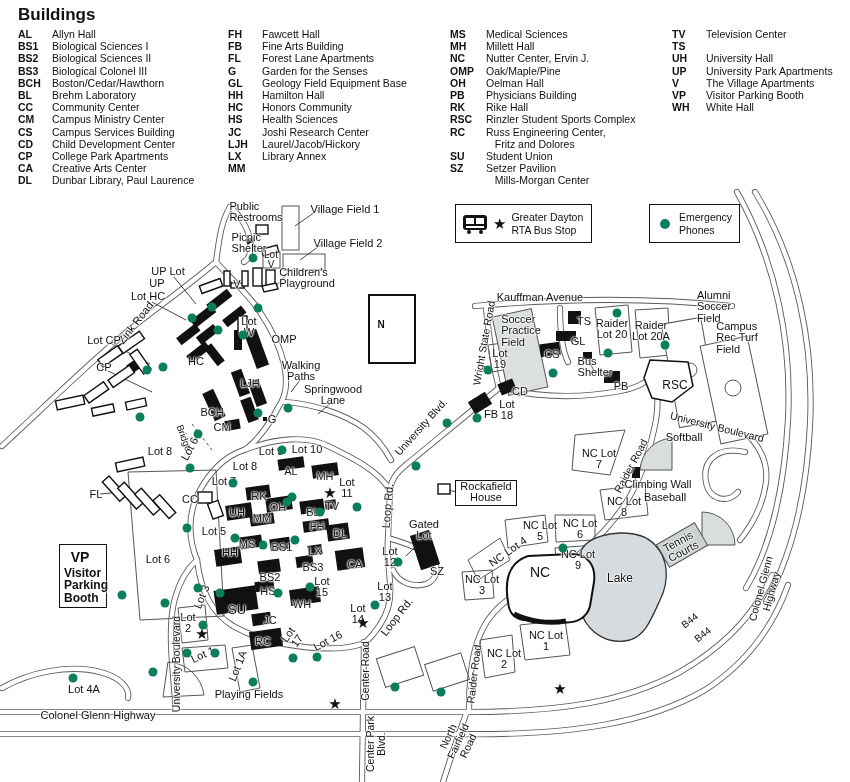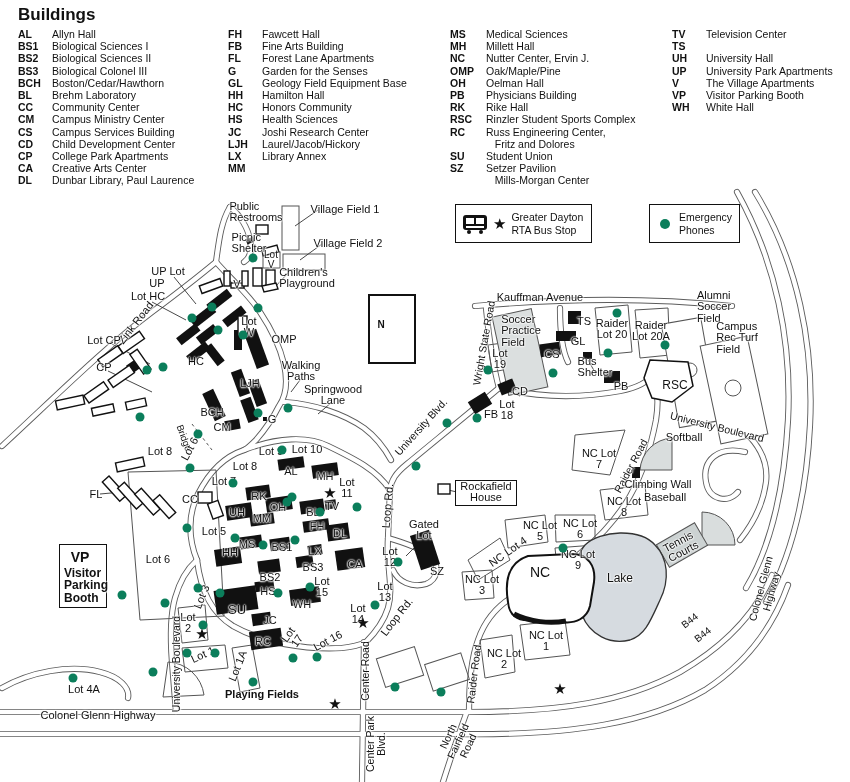--- a/index.html
+++ b/index.html
@@ -502,21 +502,21 @@
     <div class="map-label" style="left: 270px; top: 621px; transform: translate(-50%, -50%);">JC</div>
     <div class="map-label" style="left: 263px; top: 642px; transform: translate(-50%, -50%);">RC</div>
     <div class="map-label" style="left: 293px; top: 638px; transform: translate(-50%, -50%) rotate(-55deg);">Lot
 17</div>
     <div class="map-label" style="left: 328px; top: 641px; transform: translate(-50%, -50%) rotate(-28deg);">Lot 16</div>
     <div class="map-label" style="left: 188px; top: 623px; transform: translate(-50%, -50%);">Lot
 2</div>
     <div class="map-label" style="left: 203px; top: 655px; transform: translate(-50%, -50%) rotate(-25deg);">Lot 1</div>
     <div class="map-label" style="left: 238px; top: 666px; transform: translate(-50%, -50%) rotate(-68deg);">Lot 1A</div>
     <div class="map-label" style="left: 176px; top: 664px; font-size: 10.5px; transform: translate(-50%, -50%) rotate(-90deg);">University Boulevard</div>
-    <div class="map-label" style="left: 262px; top: 695px; transform: translate(-50%, -50%); font-weight: bold;">Playing Fields</div>
+    <div class="map-label" style="left: 249px; top: 695px; transform: translate(-50%, -50%);">Playing Fields</div>
     <div class="map-label" style="left: 388px; top: 506px; transform: translate(-50%, -50%) rotate(-85deg);">Loop Rd.</div>
     <div class="map-label" style="left: 397px; top: 617px; transform: translate(-50%, -50%) rotate(-52deg);">Loop Rd.</div>
     <div class="map-label" style="left: 424px; top: 530px; transform: translate(-50%, -50%);">Gated
 Lot</div>
     <div class="map-label" style="left: 390px; top: 557px; transform: translate(-50%, -50%);">Lot
 12</div>
     <div class="map-label" style="left: 437px; top: 572px; transform: translate(-50%, -50%);">SZ</div>
     <div class="map-label" style="left: 365px; top: 671px; font-size: 10.5px; transform: translate(-50%, -50%) rotate(-90deg);">Center Road</div>
     <div class="map-label" style="left: 376px; top: 744px; font-size: 10.5px; transform: translate(-50%, -50%) rotate(-90deg);">Center Park
 Blvd.</div>

